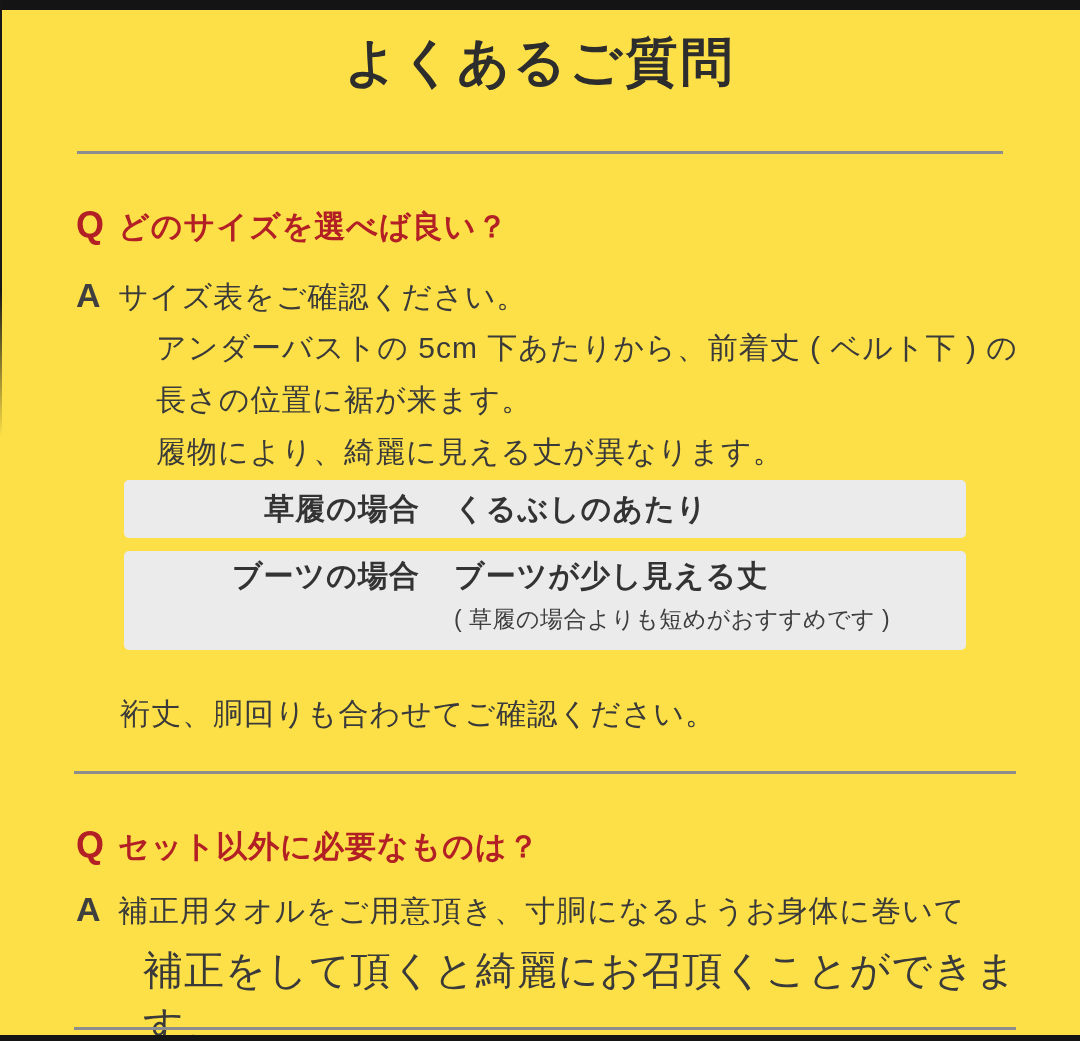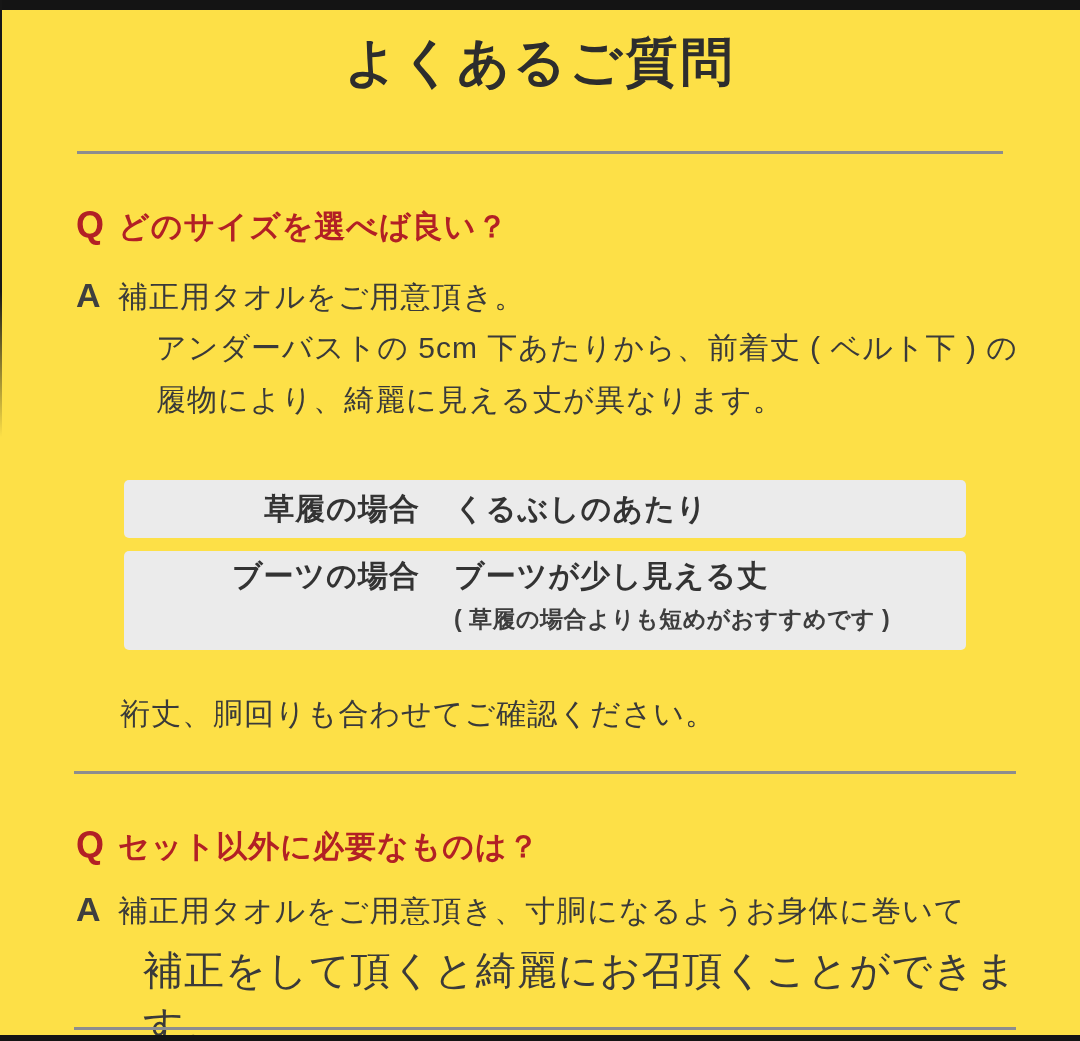--- a/index.html
+++ b/index.html
@@ -50,21 +50,21 @@
   .case-box{
     position:absolute;left:124px;width:842px;background:var(--box-bg);
     border-radius:5px;font-weight:600;
   }
   .case-box.box1{top:480px;height:58px;display:flex;align-items:center;}
   .case-box.box2{top:551px;height:99px;padding-top:5px;}
   .case-row{display:flex;align-items:baseline;font-size:30px;letter-spacing:1px;}
   .case-label{display:inline-block;width:296px;text-align:right;color:#333;}
   .case-value{margin-left:34px;color:#333;text-align:right;}
   .case-note{
-    margin-left:330px;margin-top:7px;font-size:23px;font-weight:700;
+    margin-left:330px;margin-top:7px;font-size:23px;font-weight:400;
     color:#3d3d3d;letter-spacing:0.5px;
   }
   .closing{position:absolute;left:120px;top:674px;font-size:30px;font-weight:400;letter-spacing:1px;margin-top:20px;}
 
   .pos-q1{top:204px;}
   .pos-a1{top:276px;}
   .pos-p1{top:330px;}
   .pos-q2{top:824px;}
   .pos-a2{top:890px;}
   .pos-a2b{position:absolute;left:116px;top:943px;font-size:40px;font-weight:500;letter-spacing:1px;margin-left:27px;}
@@ -81,25 +81,26 @@
   <div class="divider d1"></div>
 
   <section>
     <div class="row pos-q1">
       <span class="q-mark">Q</span>
       <span class="q-text">どのサイズを選べば良い？</span>
     </div>
 
     <div class="row pos-a1">
       <span class="a-mark">A</span>
-      <span class="a-text">補正用タオルをご用意頂き。</span>
+      <span class="a-text">サイズ表をご確認ください。</span>
     </div>
 
     <div class="para pos-p1">
       <div class="line">アンダーバストの 5cm 下あたりから、前着丈 ( ベルト下 ) の</div>
+      <div class="line">長さの位置に裾が来ます。</div>
       <div class="line">履物により、綺麗に見える丈が異なります。</div>
     </div>
 
     <div class="case-box box1">
       <div class="case-row">
         <span class="case-label">草履の場合</span>
         <span class="case-value">くるぶしのあたり</span>
       </div>
     </div>
 

